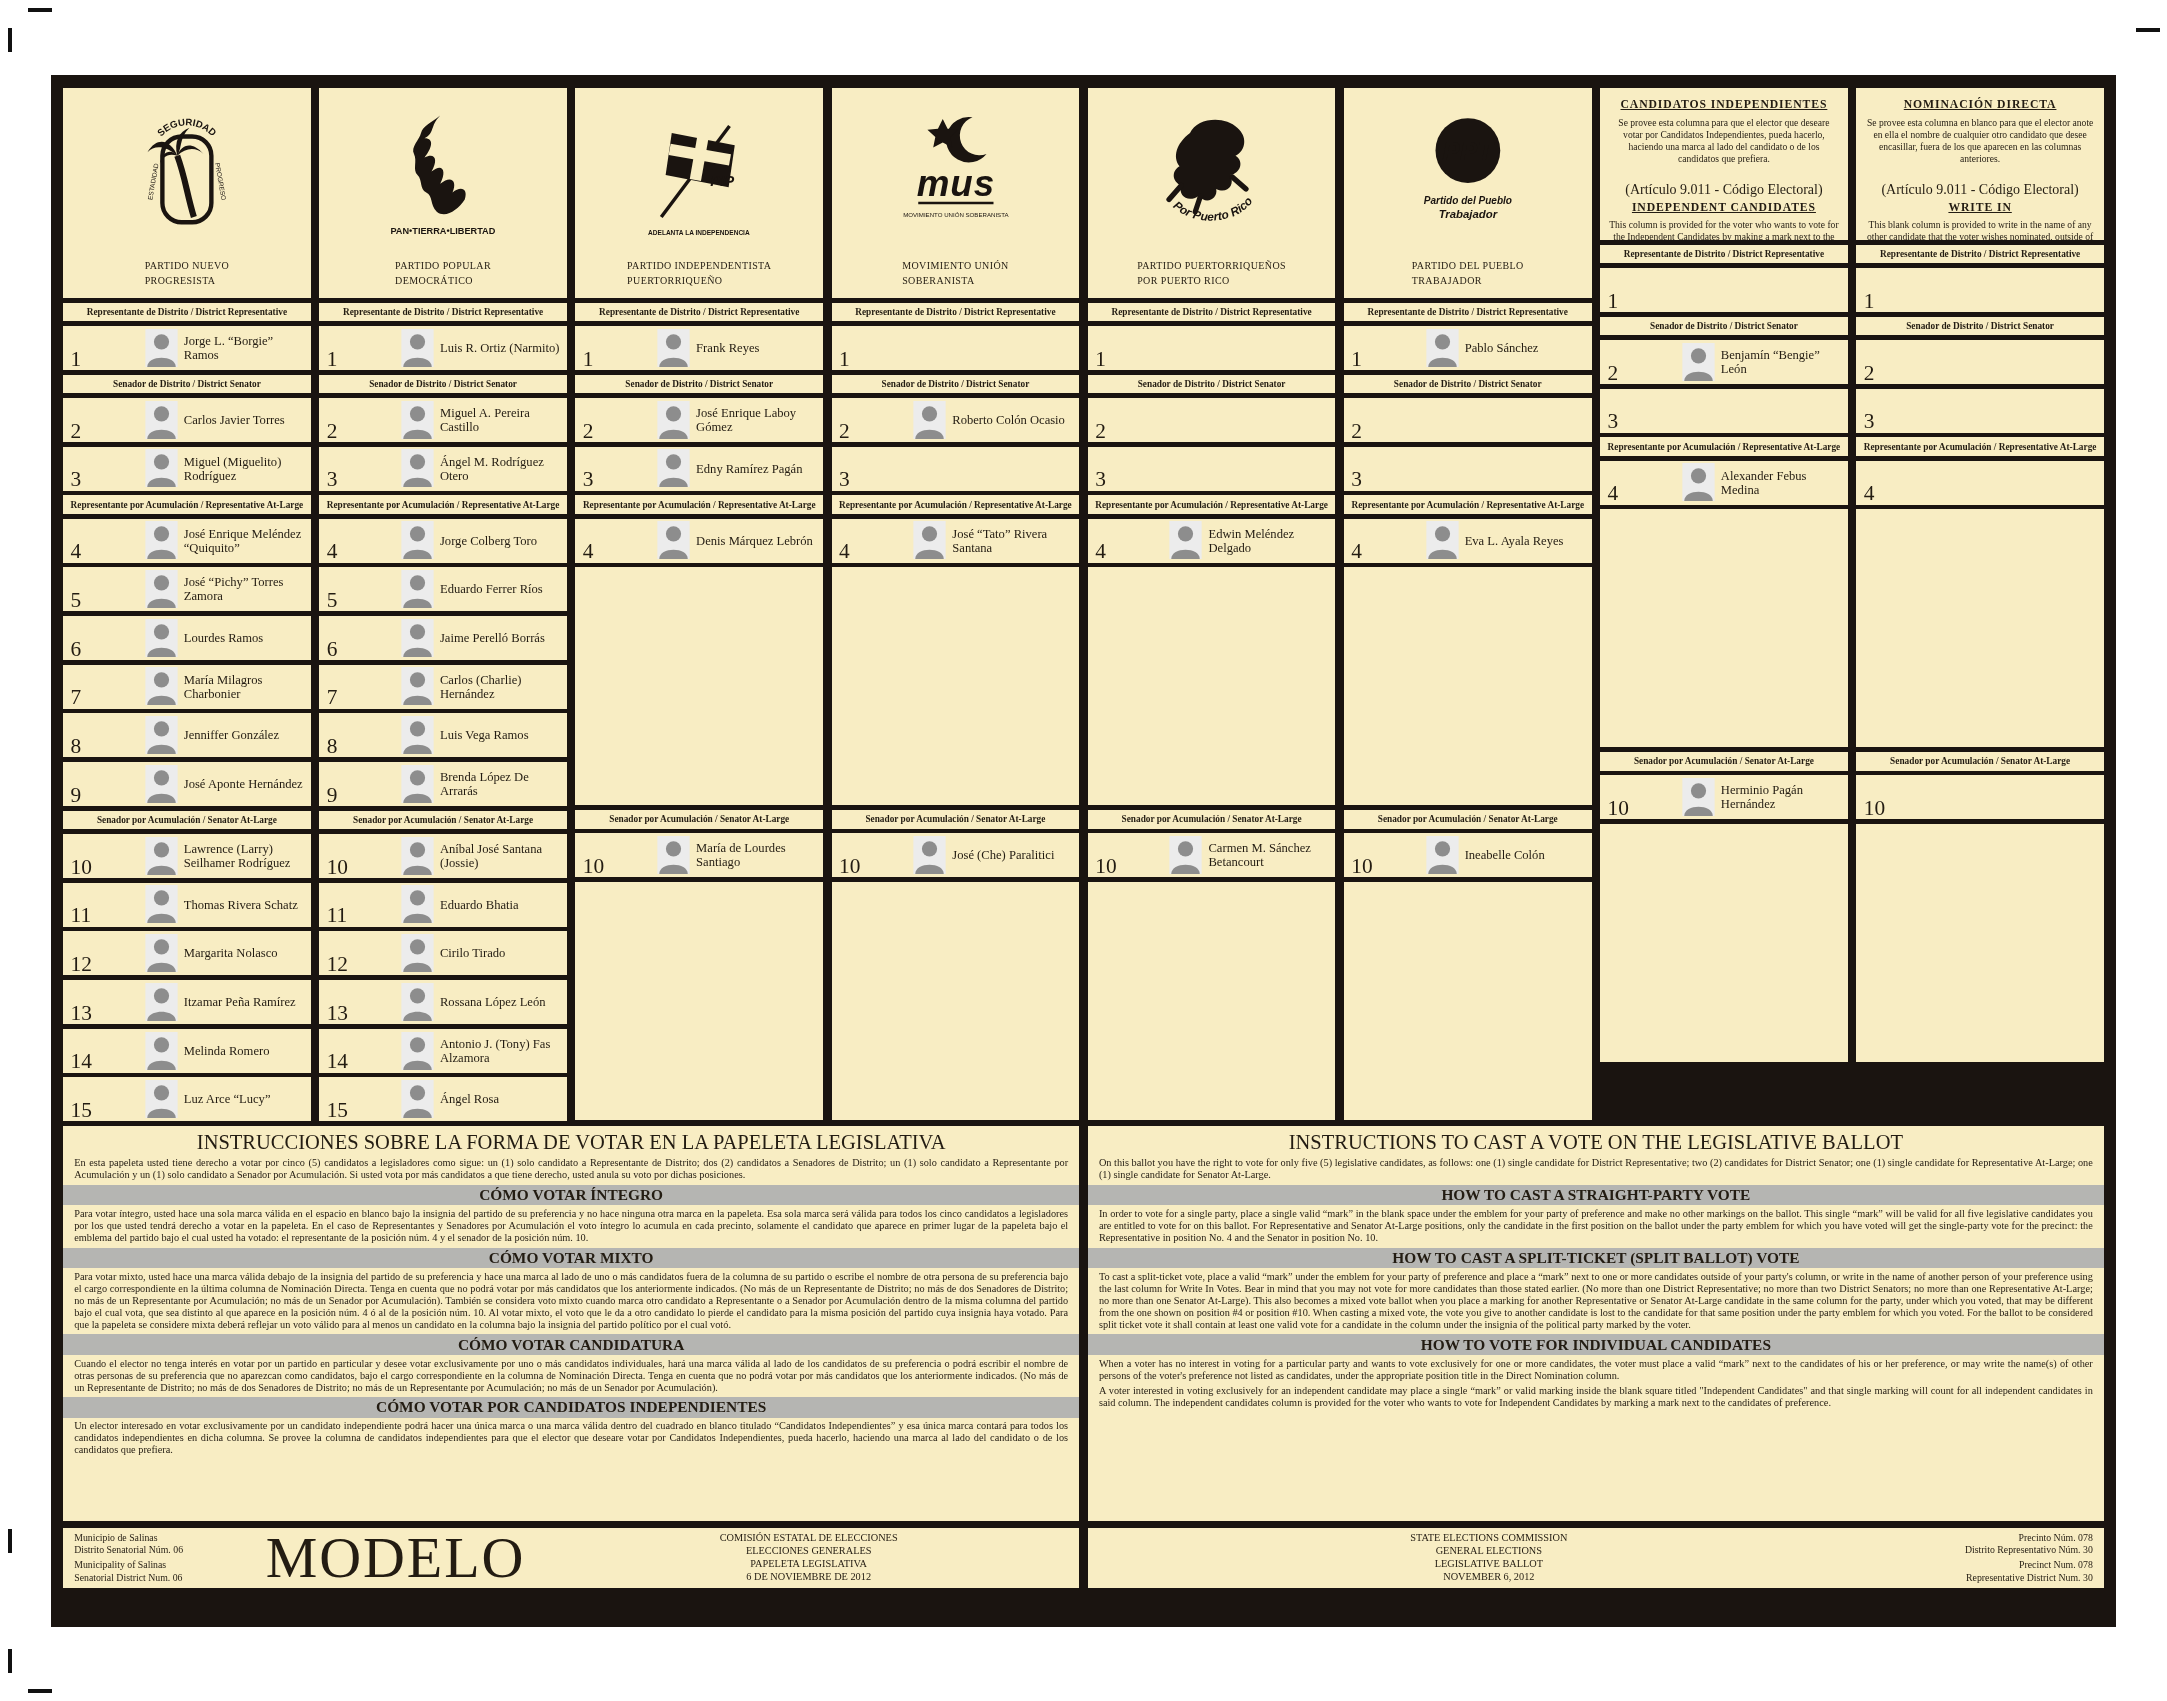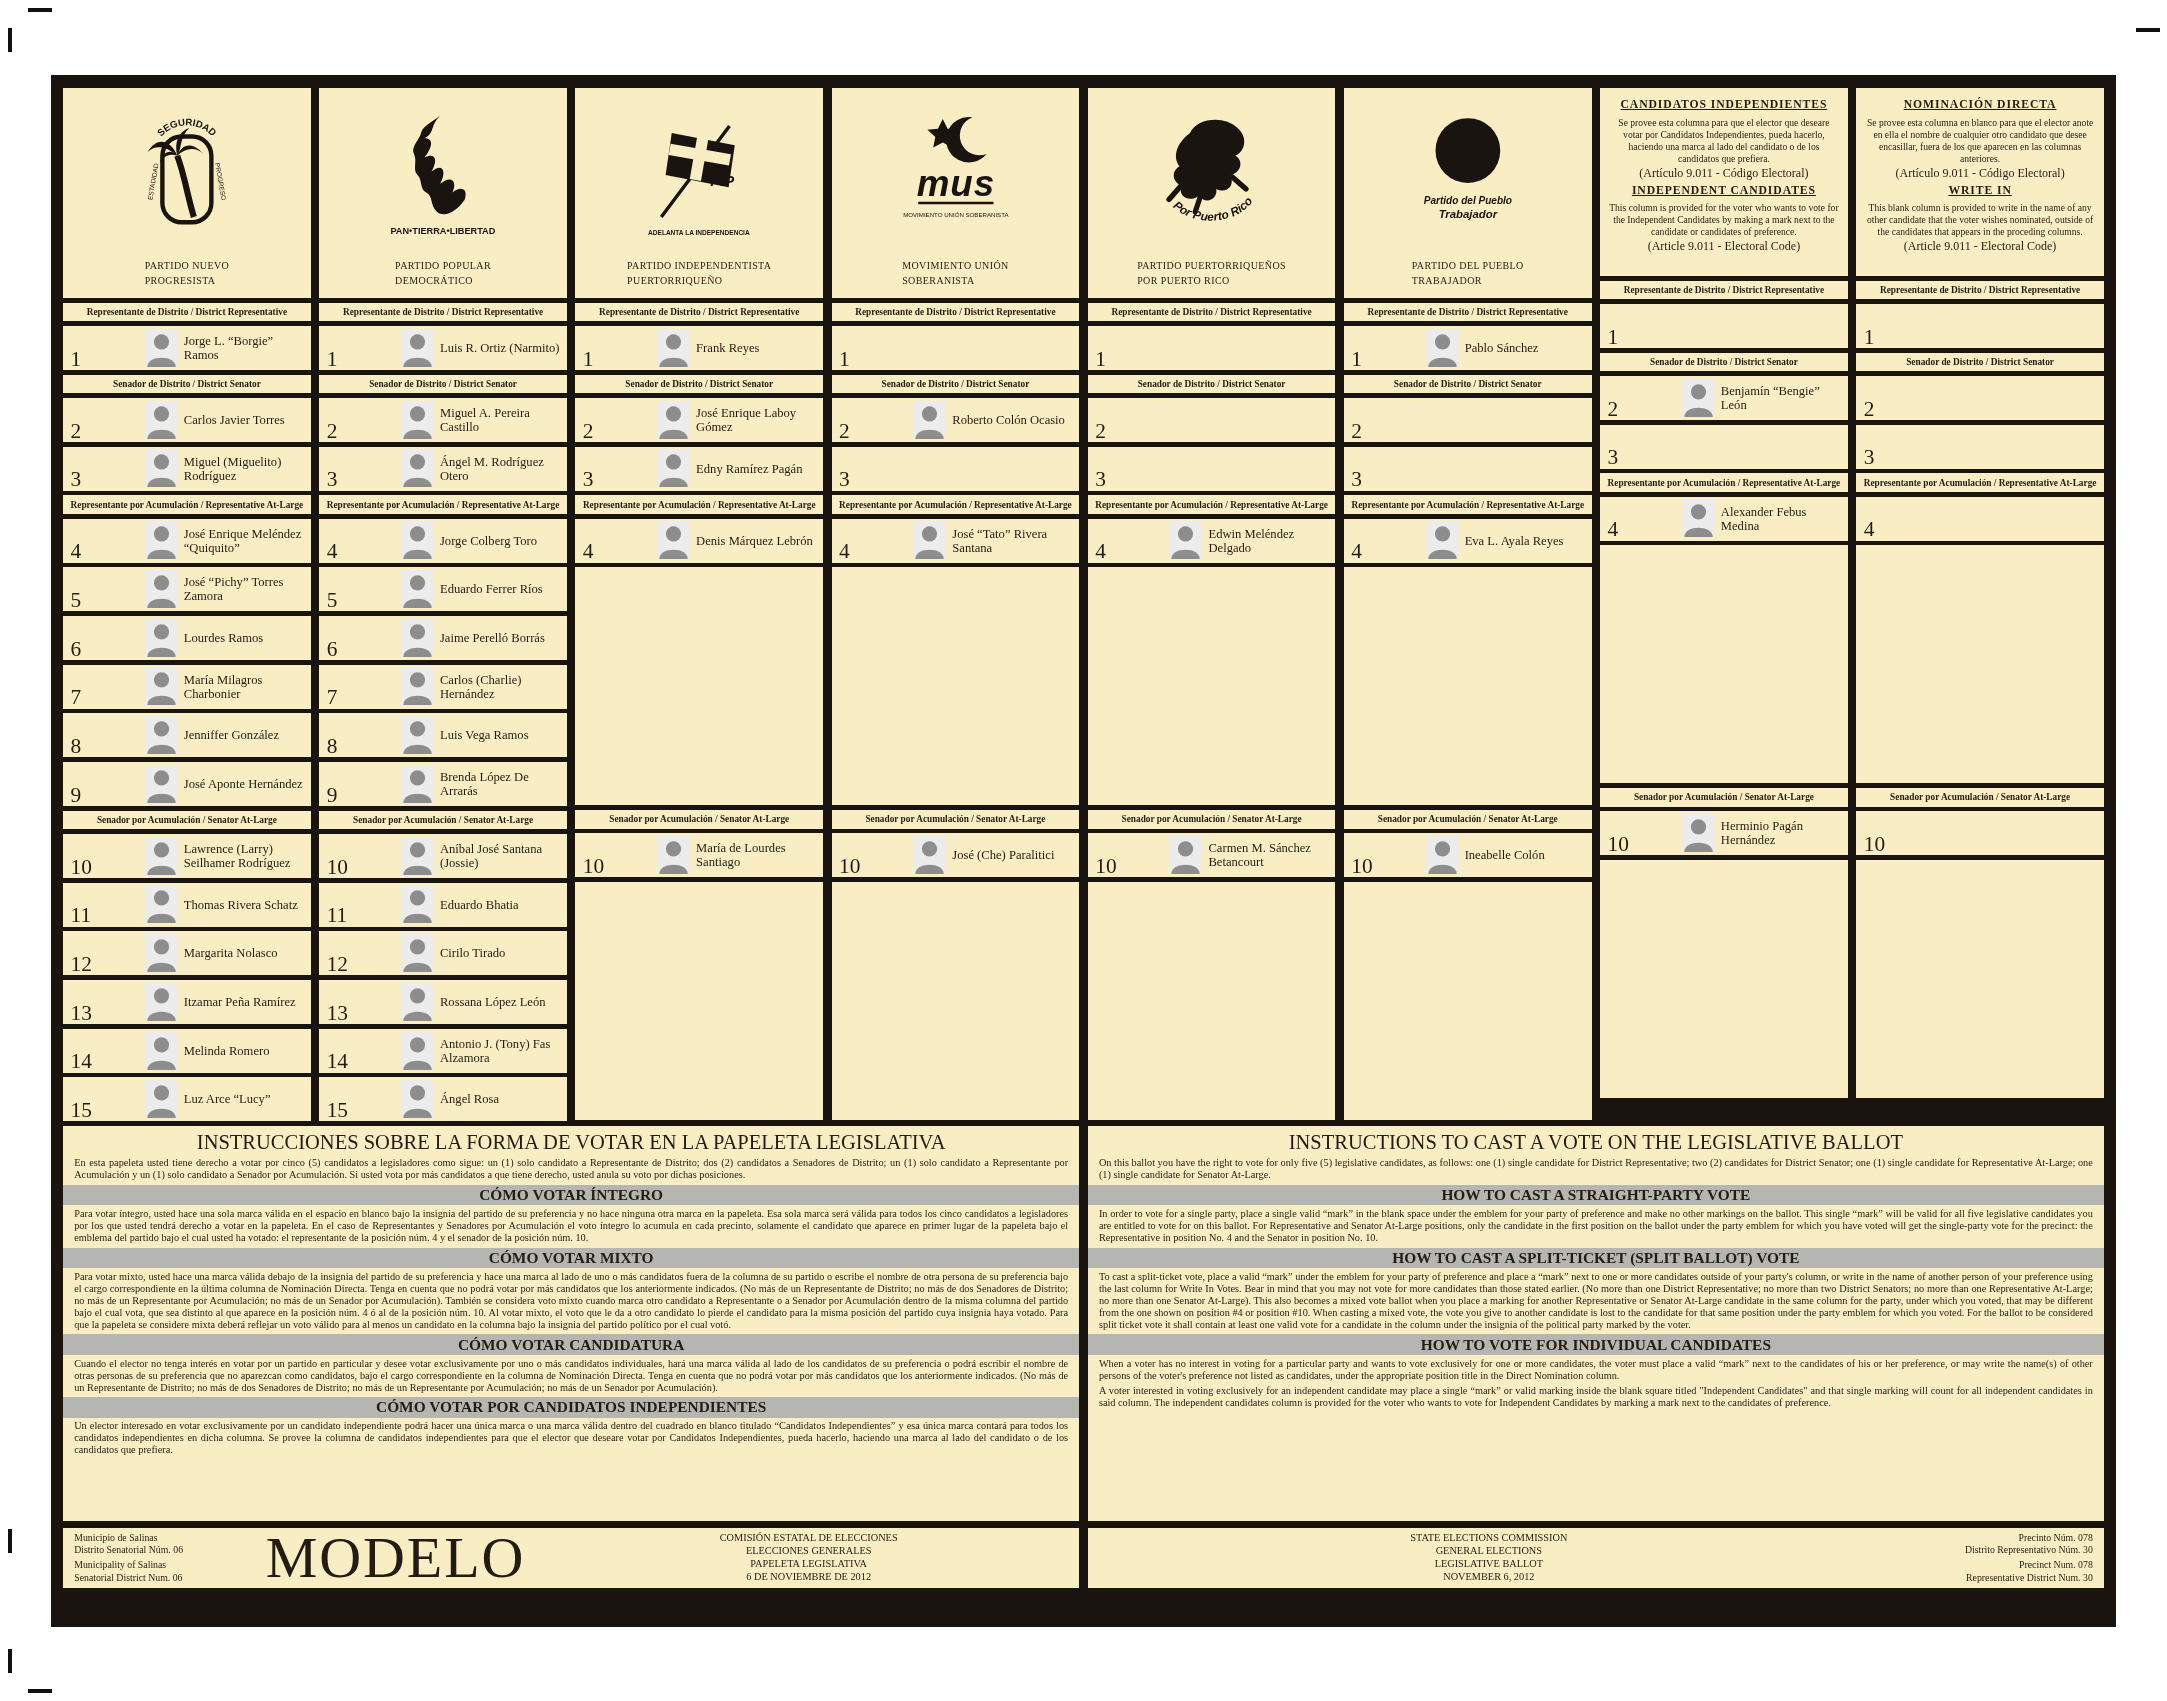--- a/index.html
+++ b/index.html
@@ -13,24 +13,24 @@
     background:#1a1410;box-sizing:border-box;padding:13px 12px 39px 12px;
     display:flex;flex-direction:column;gap:7.5px;
   }
   .cols-grid{display:grid;grid-template-columns:repeat(8,1fr);gap:8.4px;height:1030px}
   .col{display:flex;flex-direction:column;gap:4.7px}
   .cell{background:#f8edc3}
   .party-head{height:210px;display:flex;flex-direction:column;align-items:center;justify-content:space-between;overflow:hidden}
   .logo-wrap{flex:1;display:flex;align-items:center;justify-content:center;width:100%;padding-top:3.7px}
   .logo-wrap svg{height:140px;max-width:95%}
   .party-name{font-size:10px;letter-spacing:0.4px;line-height:1.55;padding-bottom:9.3px}
-  .info-head{height:188px;box-sizing:border-box;padding:7.5px 8.4px;text-align:center;overflow:hidden}
+  .info-head{height:152px;box-sizing:border-box;padding:7.5px 8.4px;text-align:center;overflow:hidden}
   .info-title{font-size:11.7px;font-weight:bold;letter-spacing:0.9px;text-decoration:underline;line-height:1.35;margin:1.9px 0 3.7px}
   .info-body{font-size:9.6px;line-height:1.25;text-align:center}
-  .info-ref{font-size:12px;margin-top:1px}
+  .info-ref{font-size:14px;margin-top:17px}
   .office-bar{height:18.6px;display:flex;align-items:center;justify-content:center;
     font-size:9.3px;font-weight:bold;text-align:center;overflow:hidden}
   .cand-cell{height:44px;position:relative;overflow:hidden}
   .cand-cell .num{position:absolute;left:7.5px;bottom:0px;font-size:21.4px;line-height:1}
   .cand-cell .photo{position:absolute;left:33%;top:2.8px;width:33px;height:38px;display:block}
   .cand-cell .photo svg{width:100%;height:100%;display:block}
   .cand-cell .nm{position:absolute;left:calc(33% + 39px);right:2.8px;top:50%;transform:translateY(-50%);
     font-size:12.6px;line-height:1.12}
   .blank-tall{height:238px}
   .instructions{flex:1;display:grid;grid-template-columns:1fr 1fr;gap:8.4px;min-height:0}

